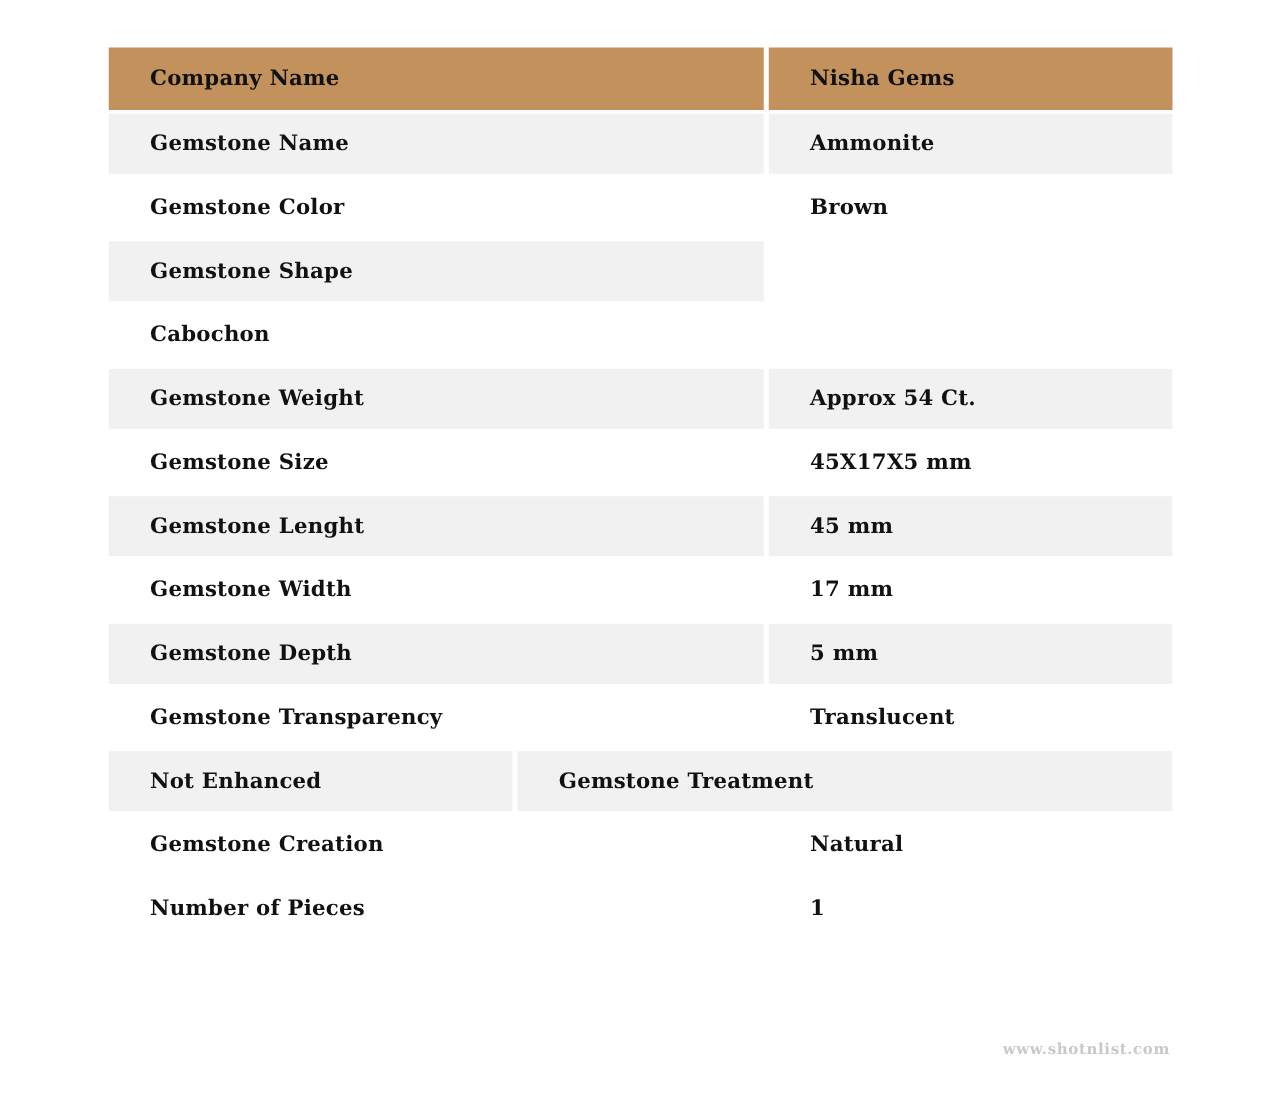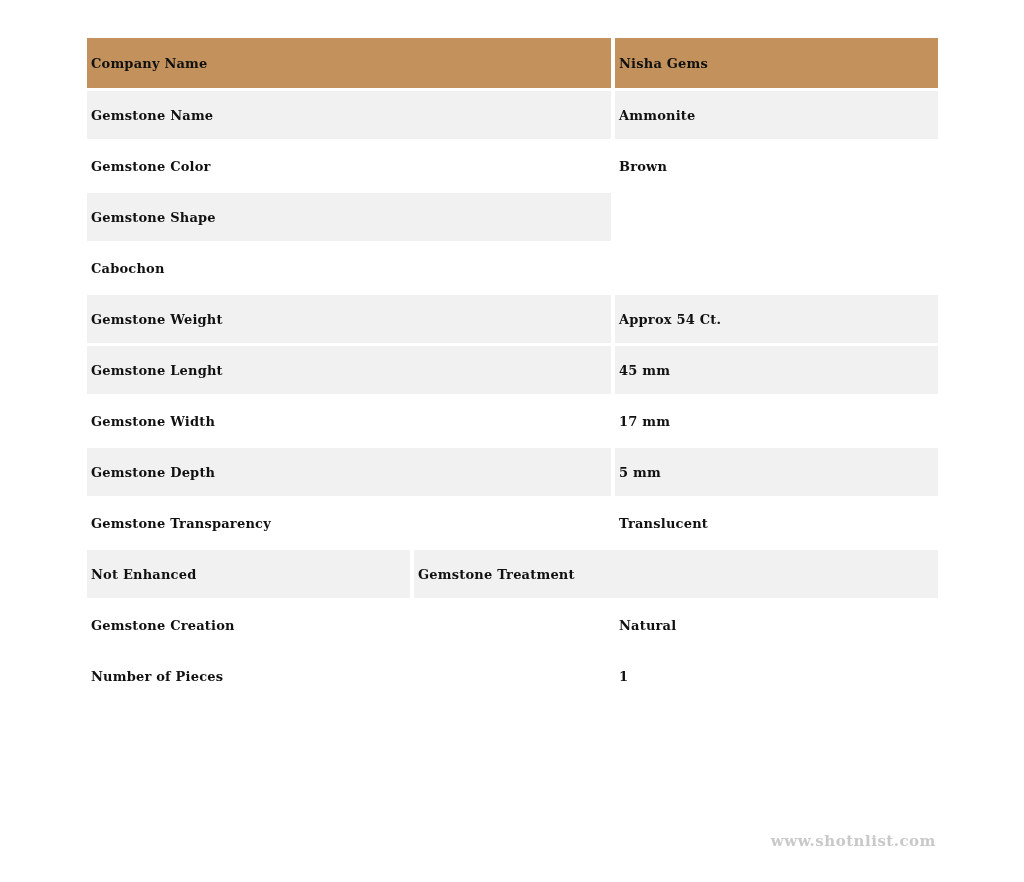--- a/index.html
+++ b/index.html
@@ -25,40 +25,40 @@
   }
   .row {
     display: flex;
     gap: 4px;
     margin-bottom: 3px;
   }
   .cell {
     display: flex;
     align-items: center;
     box-sizing: border-box;
-    padding-left: 4px;
-    font-size: 13px;
+    padding-left: 33px;
+    font-size: 17px;
     font-weight: bold;
     color: var(--text-color, #111111);
     letter-spacing: 0.2px;
   }
   .cell.label { width: 524px; }
   .cell.value { flex: 1; }
   .row.header .cell {
     background: var(--header-bg, #c2915c);
     height: 50px;
   }
   .row.data .cell { height: 48px; }
   .row.data.odd .cell  { background: var(--row-alt-bg, #f1f1f1); }
   .row.data.even .cell { background: var(--row-bg, #ffffff); }
   .watermark {
     position: absolute;
     top: 832px;
     right: 88px;
-    font-size: 15px;
+    font-size: 12px;
     font-weight: bold;
     color: var(--watermark-color, #c9c9c9);
     letter-spacing: 0.5px;
   }
 </style>
 </head>
 <body>
 
 <div class="page">
 
@@ -84,20 +84,24 @@
 
     <div class="row data even">
       <div class="cell value">Cabochon</div>
     </div>
 
     <div class="row data odd">
       <div class="cell label">Gemstone Weight</div>
       <div class="cell value">Approx 54 Ct.</div>
     </div>
 
+    <div class="row data even">
+      <div class="cell label">Gemstone Size</div>
+      <div class="cell value">45X17X5 mm</div>
+    </div>
 
     <div class="row data odd">
       <div class="cell label">Gemstone Lenght</div>
       <div class="cell value">45 mm</div>
     </div>
 
     <div class="row data even">
       <div class="cell label">Gemstone Width</div>
       <div class="cell value">17 mm</div>
     </div>

